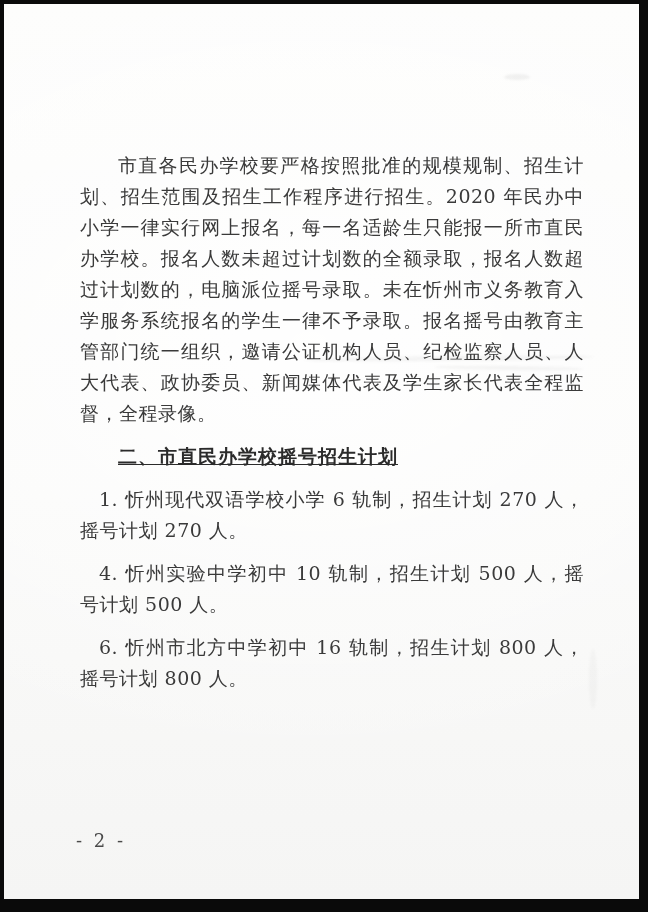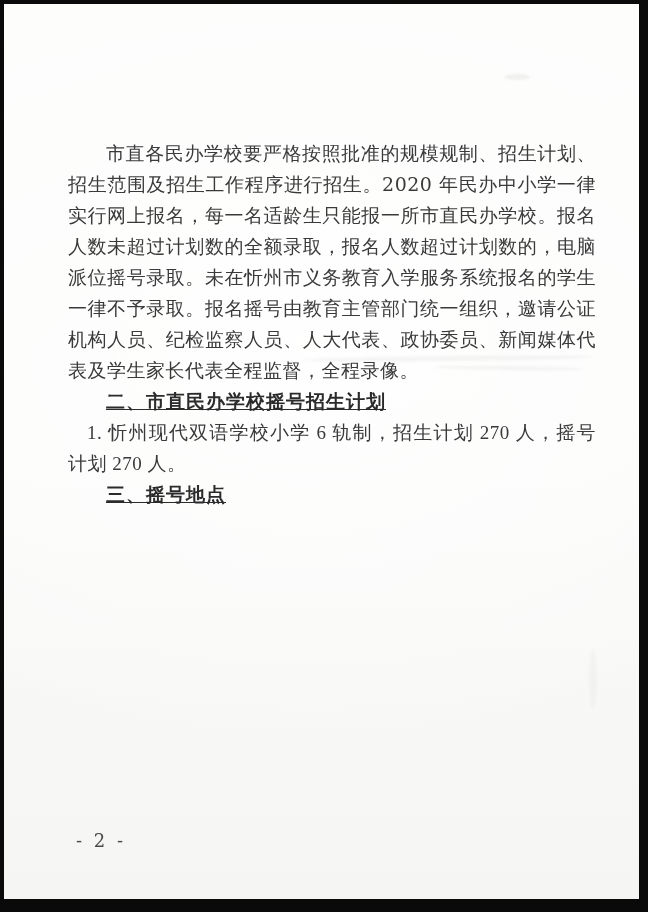--- a/index.html
+++ b/index.html
@@ -26,23 +26,23 @@
   .content{
     position:absolute;
     left:64px;top:134px;width:528px;
     font-family:"DejaVu Serif","Liberation Serif",serif;
     font-size:19px;line-height:31px;
     letter-spacing:0.5px;
     color:var(--ink);
     text-align:justify;
     text-justify:inter-ideograph;
   }
-  p{margin:0;padding:0;}
+  p{margin:12px;padding:0;}
   .body-paragraph{text-indent:2em;}
-  .plan-item{text-indent:1em;font-family:Liberation Serif, serif;}
+  .plan-item{text-indent:1em;}
   .section-heading{
     text-indent:2em;
     font-family:"DejaVu Sans","Liberation Sans",sans-serif;
     font-weight:bold;
     color:var(--heading_ink);
     letter-spacing:1px;
     text-decoration:underline;
   }
   .page-number{
     position:absolute;
@@ -74,18 +74,19 @@
   <div class="smudge smudge-b"></div>
   <div class="smudge smudge-c"></div>
   <div class="smudge smudge-d"></div>
 
   <div class="content">
     <p class="body-paragraph">市直各民办学校要严格按照批准的规模规制、招生计划、招生范围及招生工作程序进行招生。2020 年民办中小学一律实行网上报名，每一名适龄生只能报一所市直民办学校。报名人数未超过计划数的全额录取，报名人数超过计划数的，电脑派位摇号录取。未在忻州市义务教育入学服务系统报名的学生一律不予录取。报名摇号由教育主管部门统一组织，邀请公证机构人员、纪检监察人员、人大代表、政协委员、新闻媒体代表及学生家长代表全程监督，全程录像。</p>
 
     <p class="section-heading">二、市直民办学校摇号招生计划</p>
 
     <p class="plan-item">1. 忻州现代双语学校小学 6 轨制，招生计划 270 人，摇号计划 270 人。</p>
+    <p class="plan-item">4. 忻州实验中学初中 10 轨制，招生计划 500 人，摇号计划 500 人。</p>
+    <p class="plan-item">6. 忻州市北方中学初中 16 轨制，招生计划 800 人，摇号计划 800 人。</p>
 
-    <p class="section-heading">三、摇号地点</p>
   </div>
 
   <div class="page-number">- 2 -</div>
 </div>
 
 </body></html>

